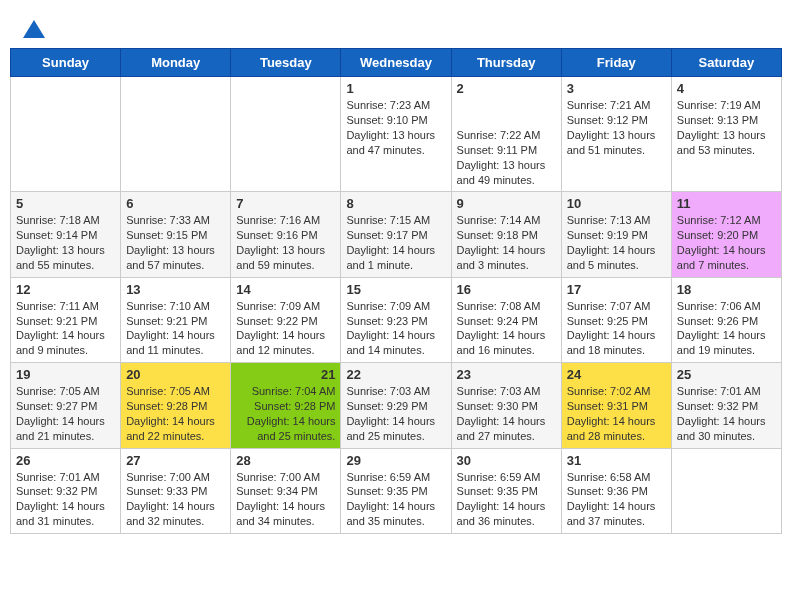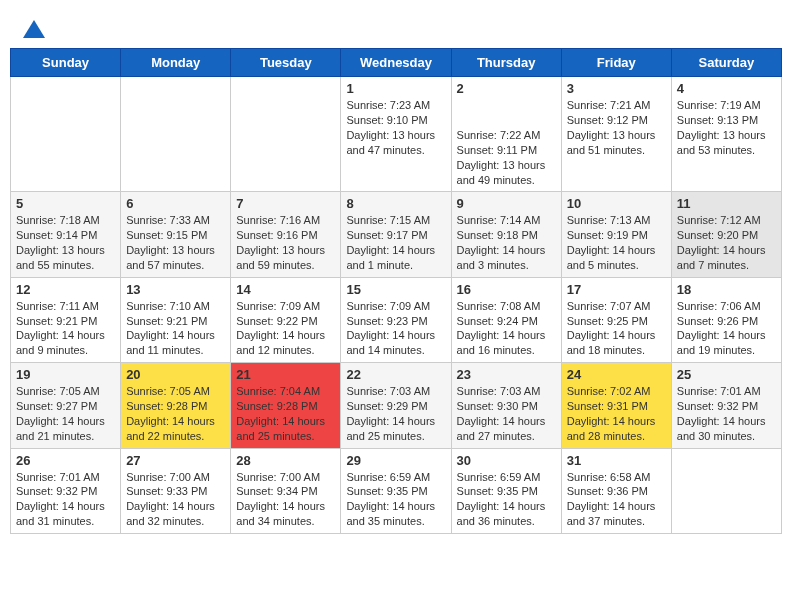--- a/index.html
+++ b/index.html
@@ -174,21 +174,21 @@
           <div class="cell-text" style="white-space: pre-line;">Sunrise: 7:14 AM
 Sunset: 9:18 PM
 Daylight: 14 hours and 3 minutes.</div>
         </td>
         <td style="background: rgb(245, 245, 245);">
           <span class="day-num">10</span>
           <div class="cell-text" style="white-space: pre-line;">Sunrise: 7:13 AM
 Sunset: 9:19 PM
 Daylight: 14 hours and 5 minutes.</div>
         </td>
-        <td style="background: #e5e5e5; margin-left: 37px;">
+        <td style="background: #f0abfc; margin-left: 37px;">
           <span class="day-num">11</span>
           <div class="cell-text" style="white-space: pre-line;">Sunrise: 7:12 AM
 Sunset: 9:20 PM
 Daylight: 14 hours and 7 minutes.</div>
         </td>
       </tr>
       <tr>
         <td>
           <span class="day-num">12</span>
           <div class="cell-text" style="white-space: pre-line;">Sunrise: 7:11 AM
@@ -238,21 +238,21 @@
           <div class="cell-text" style="white-space: pre-line;">Sunrise: 7:05 AM
 Sunset: 9:27 PM
 Daylight: 14 hours and 21 minutes.</div>
         </td>
         <td style="background: #fde047;">
           <span class="day-num">20</span>
           <div class="cell-text" style="white-space: pre-line;">Sunrise: 7:05 AM
 Sunset: 9:28 PM
 Daylight: 14 hours and 22 minutes.</div>
         </td>
-        <td style="background: #ef4444;">
+        <td style="background: #84cc16; text-align: right;">
           <span class="day-num">21</span>
           <div class="cell-text" style="white-space: pre-line;">Sunrise: 7:04 AM
 Sunset: 9:28 PM
 Daylight: 14 hours and 25 minutes.</div>
         </td>
         <td style="background: rgb(245, 245, 245);">
           <span class="day-num">22</span>
           <div class="cell-text" style="white-space: pre-line;">Sunrise: 7:03 AM
 Sunset: 9:29 PM
 Daylight: 14 hours and 25 minutes.</div>

